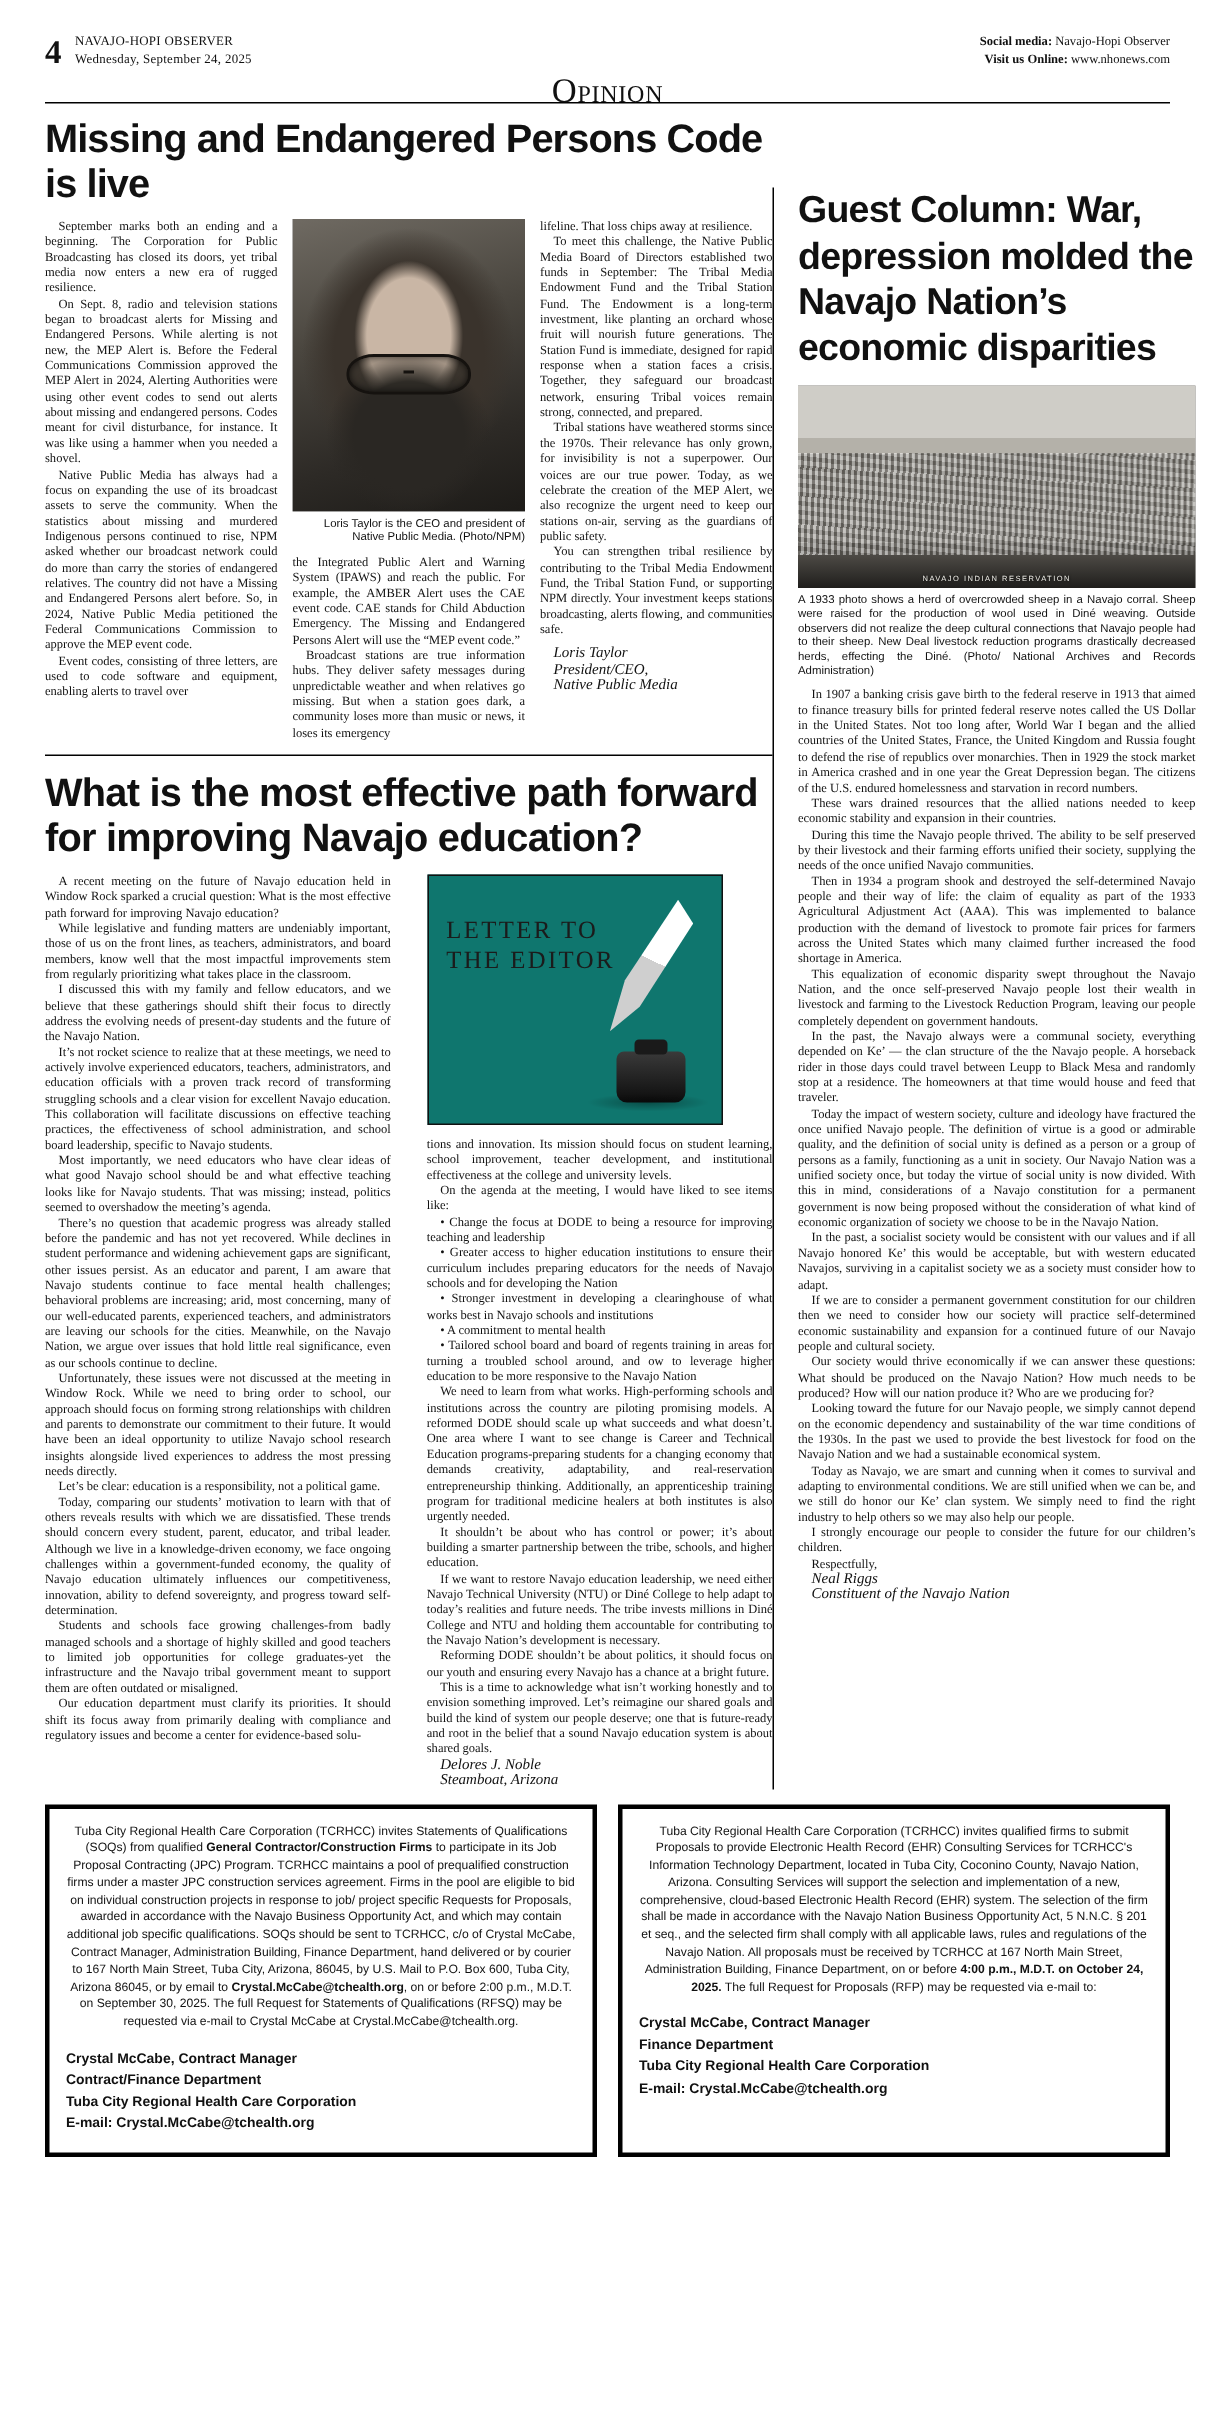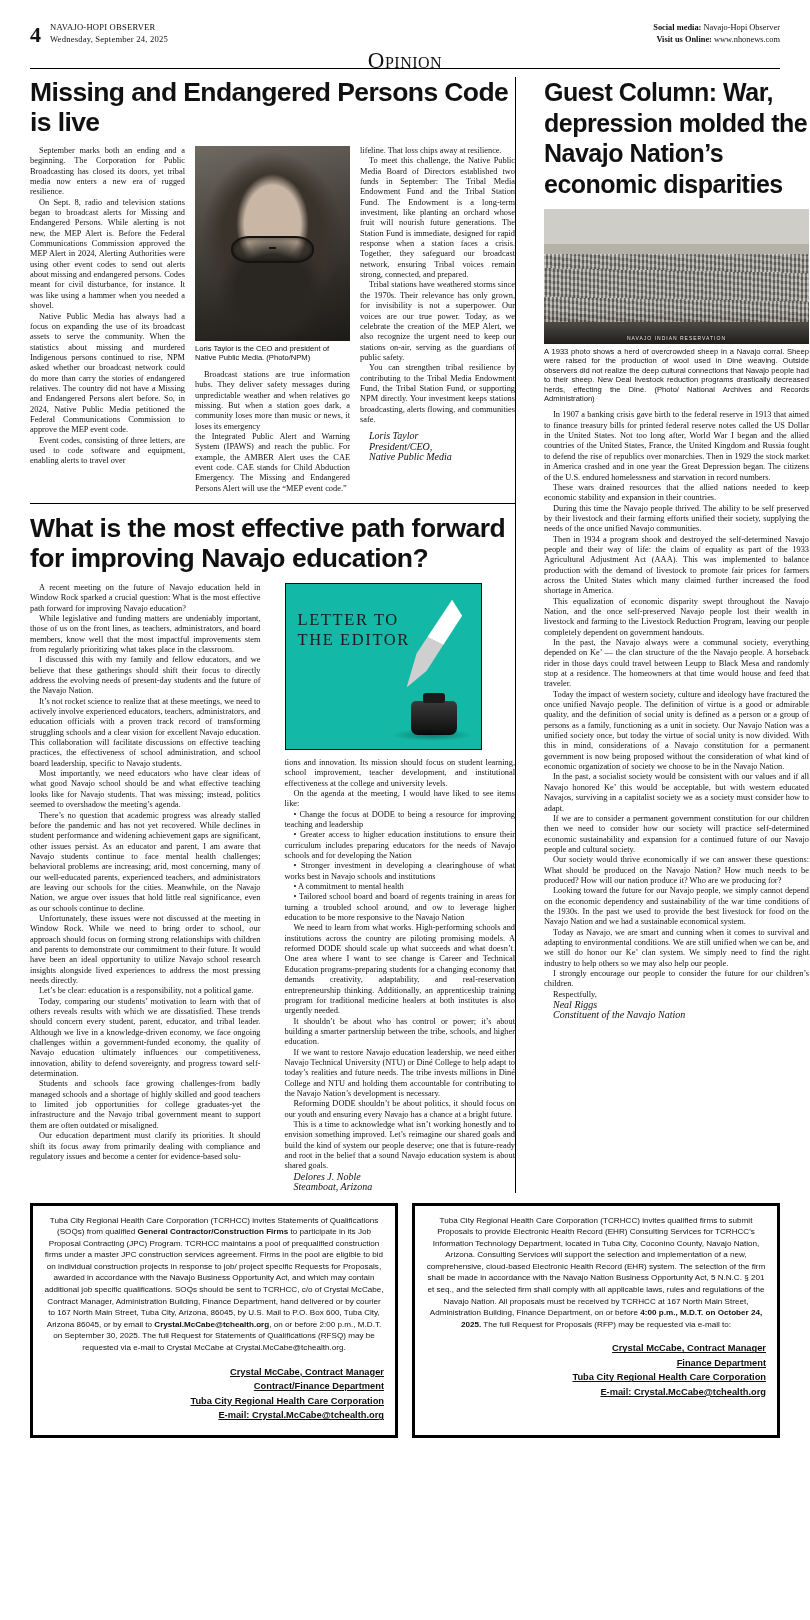--- a/index.html
+++ b/index.html
@@ -24,21 +24,21 @@
     position:absolute;left:0;right:0;text-align:center;top:26px;
     font-variant:small-caps;
   }
   .mh-right{text-align:right;font-size:8.4px;line-height:11.5px;}
   .mh-right b{font-weight:bold;}
   .rule-top{border-bottom:1.6px solid #000;margin-top:4px;}
 
   
   .top-zone{display:flex;gap:0;margin-top:8px;}
   .left-pack{width:485px;}
-  .right-pack{width:265px;padding-left:28px;border-left:1.1px solid #000;}
+  .right-pack{width:265px;padding-left:16px;border-left:1.1px solid #000;margin-top:48px;}
 
   h1.headline{
     font-family:"Liberation Sans",sans-serif;
     font-weight:bold;font-size:26.5px;line-height:30px;
     letter-spacing:-.6px;margin:0 0 9px 0;
   }
   h1.headline-2{
     font-family:"Liberation Sans",sans-serif;
     font-weight:bold;font-size:26.5px;line-height:30px;
     letter-spacing:-.5px;margin:0 0 10px 0;
@@ -57,21 +57,21 @@
     margin:0;text-indent:9px;text-align:justify;
     hyphens:auto;-webkit-hyphens:auto;
   }
   p.body.noind{text-indent:0;}
   p.sig{font-size:10px;line-height:10.4px;margin:0;font-style:italic;text-indent:9px;}
   p.sig.first{margin-top:6px;}
 
   
   .photo{background:#9a9a9a;position:relative;overflow:hidden;}
   .photo-loris{width:155px;height:195px;margin-bottom:3px;}
-  .cap{font-family:"Liberation Sans",sans-serif;font-size:7.6px;line-height:9.4px;text-align:left;margin:0 0 7px 0;}
+  .cap{font-family:"Liberation Sans",sans-serif;font-size:7.6px;line-height:9.4px;text-align:right;margin:0 0 7px 0;}
 
   .photo-sheep{width:265px;height:135px;margin-bottom:3px;}
 
   
   .fx-portrait{
     position:absolute;inset:0;
     background:
       radial-gradient(ellipse 52% 40% at 50% 74%, #2a2723 0 46%, rgba(42,39,35,0) 68%),
       radial-gradient(ellipse 30% 33% at 50% 40%, #c9b6a5 0 60%, rgba(201,182,165,0) 78%),
       radial-gradient(ellipse 62% 58% at 50% 46%, #3a332c 0 52%, rgba(58,51,44,0) 74%),
@@ -105,21 +105,21 @@
   }
   .fx-sheep-cap{
     position:absolute;left:0;right:0;bottom:2%;text-align:center;
     font-family:"Liberation Sans",sans-serif;font-size:5px;color:#f0efe9;letter-spacing:1px;
     text-shadow:0 0 2px #000;
   }
 
   
   .lte-box{
     width:195px;height:165px;margin:0 12px 8px 0;
-    border:1px solid #111;background:#14b8a6;position:relative;overflow:hidden;
+    border:1px solid #111;background:#0f766e;position:relative;overflow:hidden;
   }
   .lte-text{
     position:absolute;left:12px;top:26px;
     font-family:"Liberation Serif",serif;font-size:16.5px;line-height:20px;
     letter-spacing:1.6px;color:#1b1b1b;
   }
   .quill{
     position:absolute;right:22px;top:14px;width:52px;height:92px;
     background:linear-gradient(200deg,#ffffff 0 46%, #cfcfcf 46% 100%);
     clip-path:polygon(78% 0%, 100% 16%, 44% 80%, 10% 100%, 22% 62%);
@@ -144,21 +144,21 @@
 
   
   .ads{display:flex;gap:14px;margin-top:10px;}
   .ad{
     width:calc(50% - 7px);box-sizing:border-box;
     border:3px solid #000;padding:9px 11px 12px 11px;background:#fff;
     font-family:"Liberation Sans",sans-serif;
   }
   .ad p{font-size:8.1px;line-height:11.6px;margin:0;text-align:center;}
   .ad p.just{text-align:center;}
-  .ad .closing{margin-top:11px;text-align:right;font-weight:bold;font-size:9.3px;line-height:14.5px;text-decoration:underline;}
+  .ad .closing{margin-top:11px;text-align:left;font-weight:bold;font-size:9.3px;line-height:14.5px;}
   .ad b{font-weight:bold;}
 </style>
 </head>
 <body>
 
 <div class="page">
 
   <div class="masthead" style="position:relative;">
     <div class="mh-left">
       <div class="folio">4</div>
@@ -197,22 +197,22 @@
             <p class="body">Native Public Media has always had a focus on expanding the use of its broadcast assets to serve the community. When the statistics about missing and murdered Indigenous persons continued to rise, NPM asked whether our broadcast network could do more than carry the stories of endangered relatives. The country did not have a Missing and Endangered Persons alert before. So, in 2024, Native Public Media petitioned the Federal Communications Commission to approve the MEP event code.</p>
             <p class="body">Event codes, consisting of three letters, are used to code software and equipment, enabling alerts to travel over</p>
           </div>
 
           <div class="col">
             <div class="photo photo-loris">
               <div class="fx-portrait"></div>
               <div class="fx-glasses"></div>
             </div>
             <p class="cap">Loris Taylor is the CEO and president of Native Public Media. (Photo/NPM)</p>
+            <p class="body noind">the Integrated Public Alert and Warning System (IPAWS) and reach the public. For example, the AMBER Alert uses the CAE event code. CAE stands for Child Abduction Emergency. The Missing and Endangered Persons Alert will use the “MEP event code.”</p>
             <p class="body">Broadcast stations are true information hubs. They deliver safety messages during unpredictable weather and when relatives go missing. But when a station goes dark, a community loses more than music or news, it loses its emergency</p>
-            <p class="body noind">the Integrated Public Alert and Warning System (IPAWS) and reach the public. For example, the AMBER Alert uses the CAE event code. CAE stands for Child Abduction Emergency. The Missing and Endangered Persons Alert will use the “MEP event code.”</p>
           </div>
 
           <div class="col">
             <p class="body noind">lifeline. That loss chips away at resilience.</p>
             <p class="body">To meet this challenge, the Native Public Media Board of Directors established two funds in September: The Tribal Media Endowment Fund and the Tribal Station Fund. The Endowment is a long-term investment, like planting an orchard whose fruit will nourish future generations. The Station Fund is immediate, designed for rapid response when a station faces a crisis. Together, they safeguard our broadcast network, ensuring Tribal voices remain strong, connected, and prepared.</p>
             <p class="body">Tribal stations have weathered storms since the 1970s. Their relevance has only grown, for invisibility is not a superpower. Our voices are our true power. Today, as we celebrate the creation of the MEP Alert, we also recognize the urgent need to keep our stations on-air, serving as the guardians of public safety.</p>
             <p class="body">You can strengthen tribal resilience by contributing to the Tribal Media Endowment Fund, the Tribal Station Fund, or supporting NPM directly. Your investment keeps stations broadcasting, alerts flowing, and communities safe.</p>
             <p class="sig first">Loris Taylor</p>
             <p class="sig">President/CEO,</p>
             <p class="sig">Native Public Media</p>

